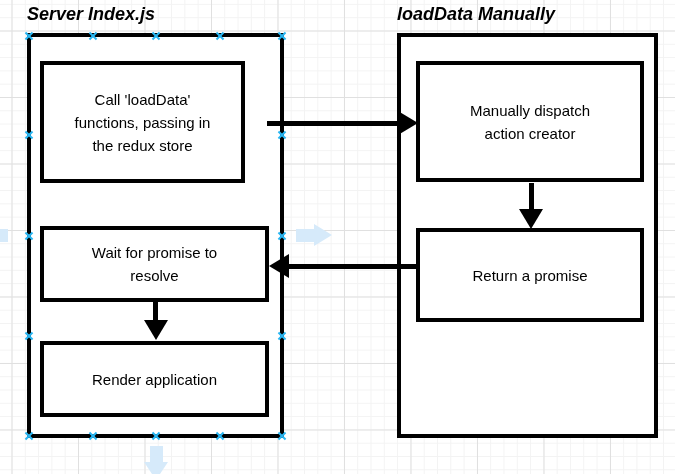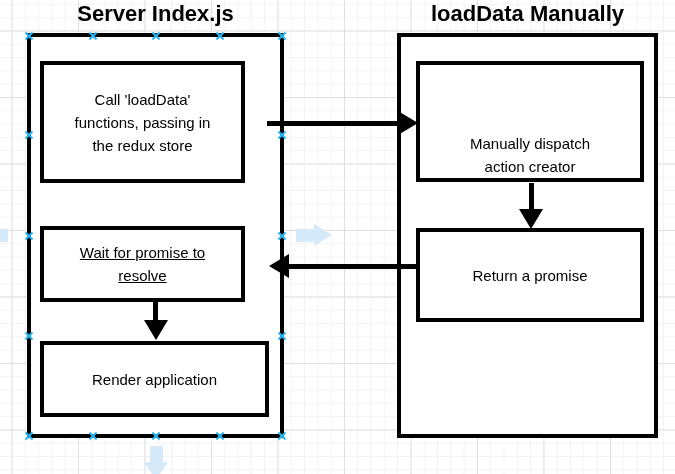--- a/index.html
+++ b/index.html
@@ -19,22 +19,22 @@
     background-position:11.5px 30.5px;
   }
   .group{
     position:absolute;
     border:4px solid var(--stroke,#000);
     background:var(--node-fill,#fff);
     box-sizing:border-box;
   }
   .group-title{
     position:absolute;
-    font-size:22px;font-weight:bold;
-    text-align:center;line-height:22px;
+    font-size:18px;font-weight:bold;
+    line-height:22px;font-style:italic;
   }
   .node{
     position:absolute;
     border:4px solid var(--stroke,#000);
     background:var(--node-fill,#fff);
     box-sizing:border-box;
     display:flex;align-items:center;justify-content:center;
   }
   .node-label{
     font-size:15px;line-height:23px;
@@ -69,29 +69,29 @@
   <div class="group-title" style="left:397px;top:3px;width:261px;">loadData Manually</div>
 
   <div class="group" style="left:27px;top:33px;width:257px;height:405px;"></div>
   <div class="group" style="left:397px;top:33px;width:261px;height:405px;"></div>
 
   <div class="node" style="left:40px;top:61px;width:205px;height:122px;justify-content:center;">
     <span class="node-label">Call 'loadData'
 functions, passing in
 the redux store</span>
   </div>
-  <div class="node" style="left:40px;top:226px;width:205px;height:76px;text-decoration:underline;">
+  <div class="node" style="left:40px;top:226px;width:229px;height:76px;">
     <span class="node-label">Wait for promise to
 resolve</span>
   </div>
   <div class="node" style="left:40px;top:341px;width:229px;height:76px;">
     <span class="node-label">Render application</span>
   </div>
 
-  <div class="node" style="left:416px;top:61px;width:228px;height:121px;align-items:flex-end;">
+  <div class="node" style="left:416px;top:61px;width:228px;height:121px;">
     <span class="node-label">Manually dispatch
 action creator</span>
   </div>
   <div class="node" style="left:416px;top:228px;width:228px;height:94px;">
     <span class="node-label">Return a promise</span>
   </div>
 
   <div class="edge">
     <div class="shaft" style="left:267px;top:121px;width:133px;height:5px;"></div>
     <div class="ah ah-right" style="left:398px;top:111px;"></div>

